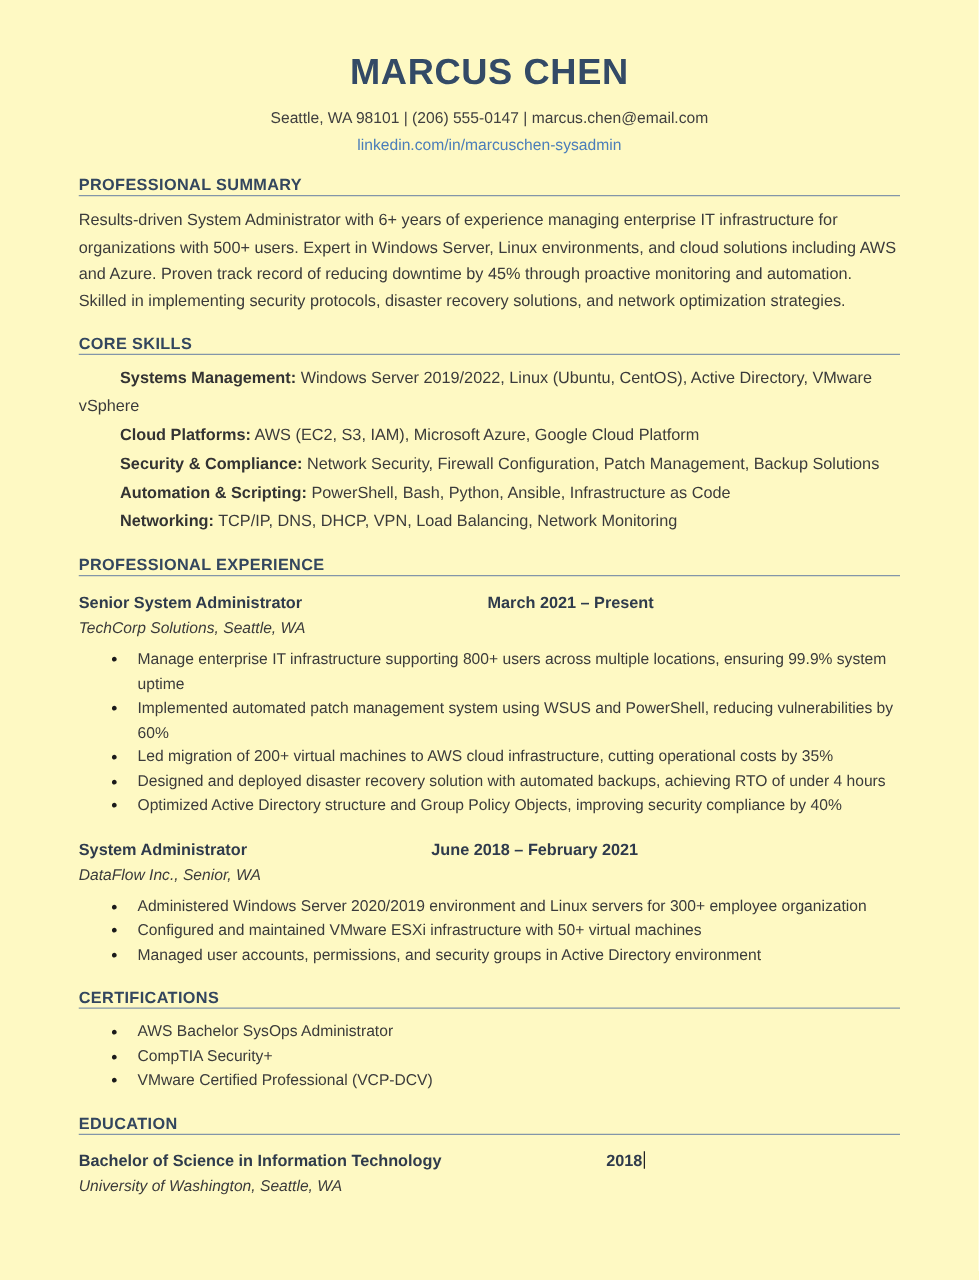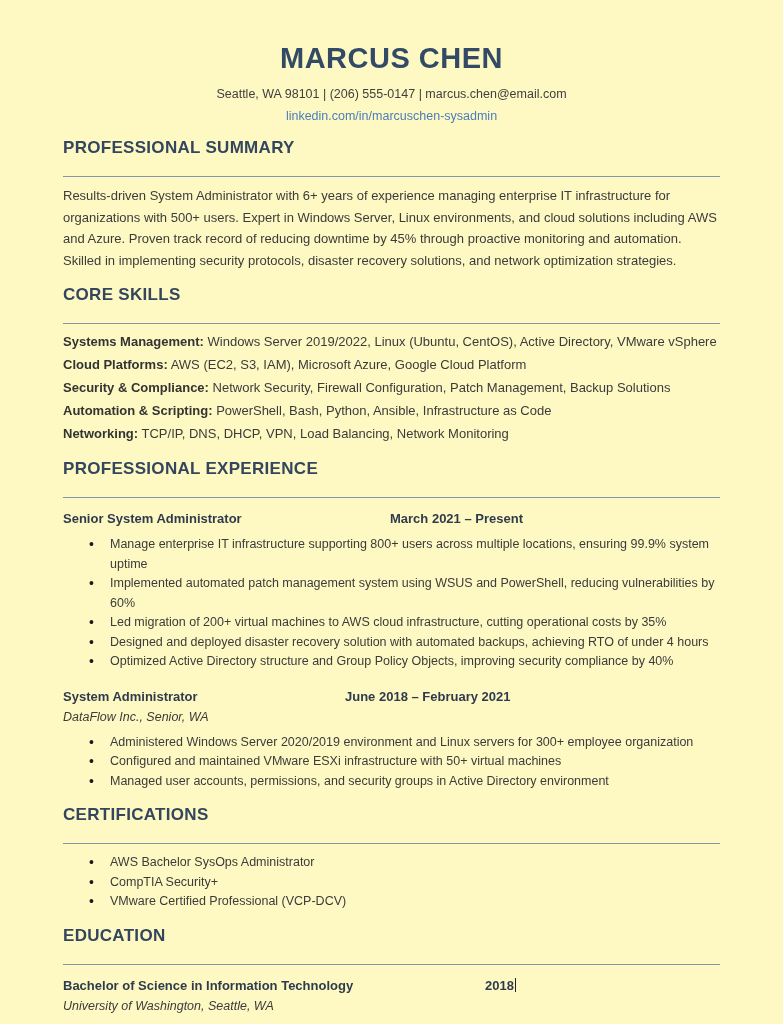--- a/index.html
+++ b/index.html
@@ -42,22 +42,22 @@
   .linkedin {
     margin-top: 7px;
     text-align: center;
     font-size: 12.5px;
     color: #4a7dba;
     line-height: 15px;
     cursor: pointer;
   }
   h2.section-heading {
     margin: 15px 0 0 0;
-    padding: 0 0 20px 0;
-    font-size: 17px;
+    padding: 0 0 0 0;
+    font-size: 13px;
     font-weight: bold;
     letter-spacing: 0.3px;
     color: #33465e;
     border-bottom: 1.5px solid #8396a9;
     line-height: 17px;
   }
   .summary-text {
     margin: 8px 0 0 0;
     font-size: 13px;
     line-height: 21.5px;
@@ -68,20 +68,21 @@
   }
   .skill-line {
     margin: 0;
     font-size: 13px;
     line-height: 23px;
     color: #3b3b3b;
   }
   .skill-label {
     font-weight: bold;
     color: #333333;
+    margin-left: 33px;
   }
   .job-header {
     position: relative;
     margin-top: 13px;
     font-size: 13px;
     line-height: 16px;
   }
   .job-header.second {
     margin-top: 17px;
   }
@@ -165,20 +166,21 @@
       <p class="skill-line"><span class="skill-label">Automation &amp; Scripting:</span> <span>PowerShell, Bash, Python, Ansible, Infrastructure as Code</span></p>
       <p class="skill-line"><span class="skill-label">Networking:</span> <span>TCP/IP, DNS, DHCP, VPN, Load Balancing, Network Monitoring</span></p>
     </div>
 
     <h2 class="section-heading">PROFESSIONAL EXPERIENCE</h2>
 
     <div class="job-header">
       <span class="role">Senior System Administrator</span>
       <span class="date date-job1">March 2021 – Present</span>
     </div>
+    <div class="company">TechCorp Solutions, Seattle, WA</div>
     <ul class="bullets">
       <li>Manage enterprise IT infrastructure supporting 800+ users across multiple locations, ensuring 99.9% system uptime</li>
       <li>Implemented automated patch management system using WSUS and PowerShell, reducing vulnerabilities by 60%</li>
       <li>Led migration of 200+ virtual machines to AWS cloud infrastructure, cutting operational costs by 35%</li>
       <li>Designed and deployed disaster recovery solution with automated backups, achieving RTO of under 4 hours</li>
       <li>Optimized Active Directory structure and Group Policy Objects, improving security compliance by 40%</li>
     </ul>
 
     <div class="job-header second">
       <span class="role">System Administrator</span>

